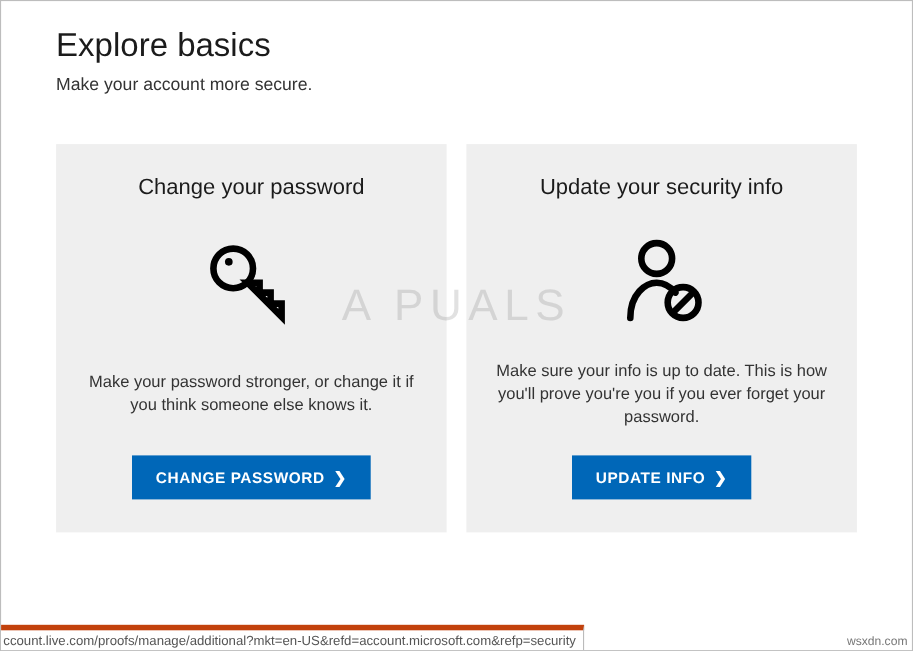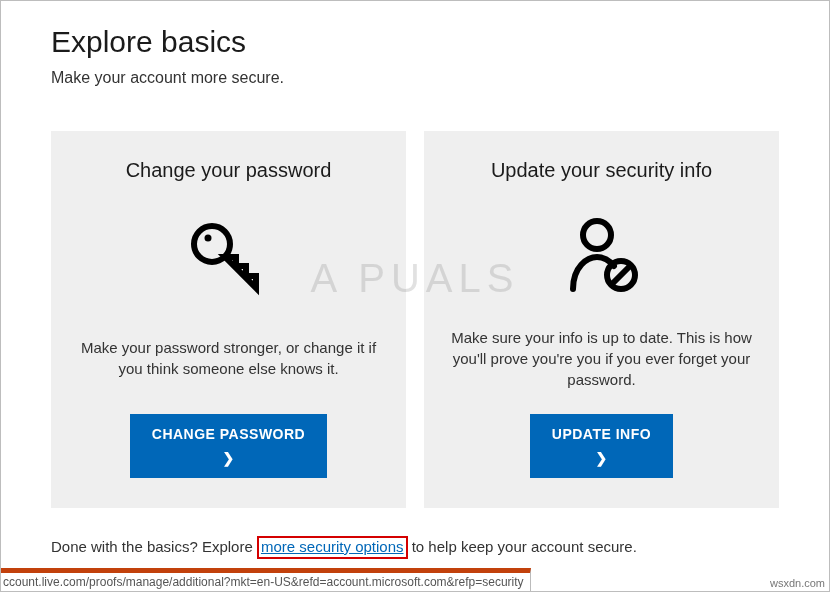--- a/index.html
+++ b/index.html
@@ -33,21 +33,20 @@
     color: #fff;
     border: none;
     font-size: 14px;
     font-weight: 600;
     letter-spacing: 0.5px;
     padding: 12px 22px;
     cursor: pointer;
     display: inline-flex;
     align-items: center;
     gap: 8px;
-    flex-direction: column;
   }
   .btn .chev { font-size: 14px; }
   .footer-line { margin-top: 28px; font-size: 15px; color: #333; }
   .footer-line a { color: #0067b8; text-decoration: underline; }
   .highlight-box { border: 2px solid #d40000; padding: 0 2px 2px 2px; display: inline-block; }
   .statusbar {
     position: absolute;
     left: 0; bottom: 0;
     font-size: 12px;
     color: #555;
@@ -111,21 +110,18 @@
       </div>
       <div class="card-text">Make sure your info is up to date. This is how you'll prove you're you if you ever forget your password.</div>
       <button class="btn">
         <span>UPDATE INFO</span>
         <span class="chev">❯</span>
       </button>
     </div>
 
   </div>
 
-  <div class="footer-line">
-    <span>Done with the basics? Explore </span><span class="highlight-box"><a href="#">more security options</a></span><span> to help keep your account secure.</span>
-  </div>
 </div>
 
 <div class="watermark">A   PUALS</div>
 
 <div class="statusbar">ccount.live.com/proofs/manage/additional?mkt=en-US&amp;refd=account.microsoft.com&amp;refp=security</div>
 <div class="attrib">wsxdn.com</div>
 
 </body></html>

